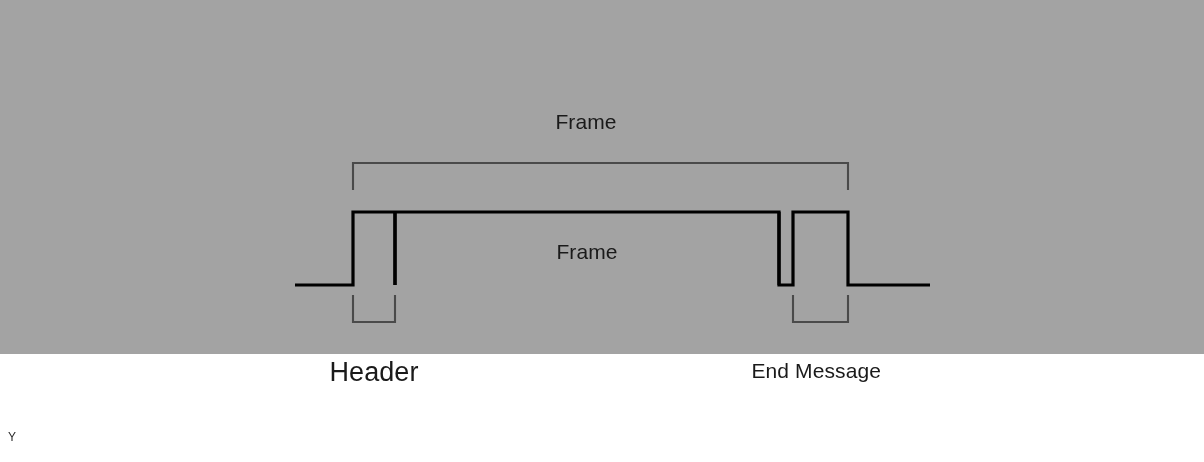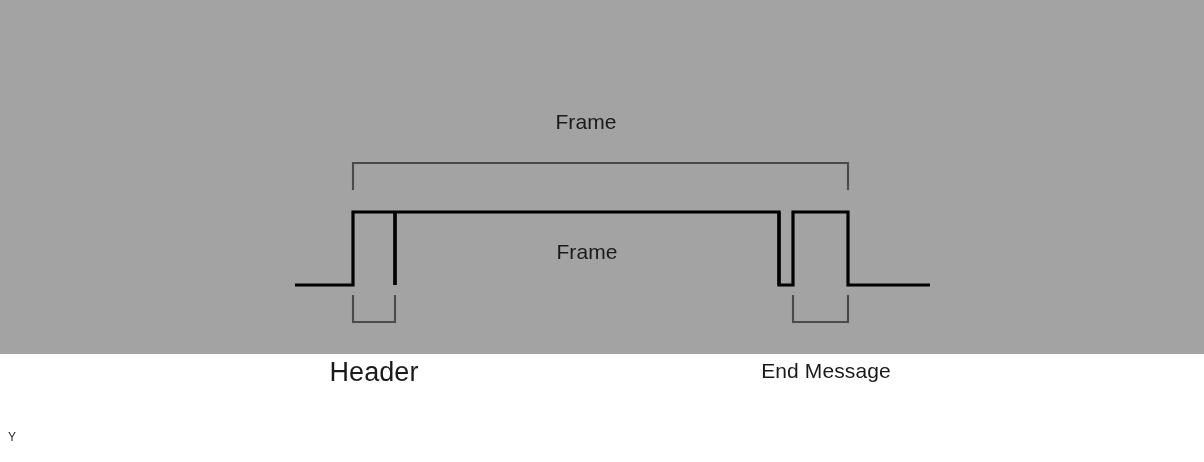--- a/index.html
+++ b/index.html
@@ -68,24 +68,24 @@
     font-size: 21px;
   }
   #label-header {
     left: 274px;
     top: 357px;
     width: 200px;
     text-align: center;
     font-size: 27px;
   }
   #label-end-message {
-    left: 726px;
+    left: 681px;
     top: 359px;
     width: 200px;
-    text-align: center;
+    text-align: right;
     font-size: 21px;
   }
   #label-y-marker {
     left: 8px;
     top: 430px;
     font-size: 12px;
     color: #2b2b2b;
   }
 </style>
 </head>

